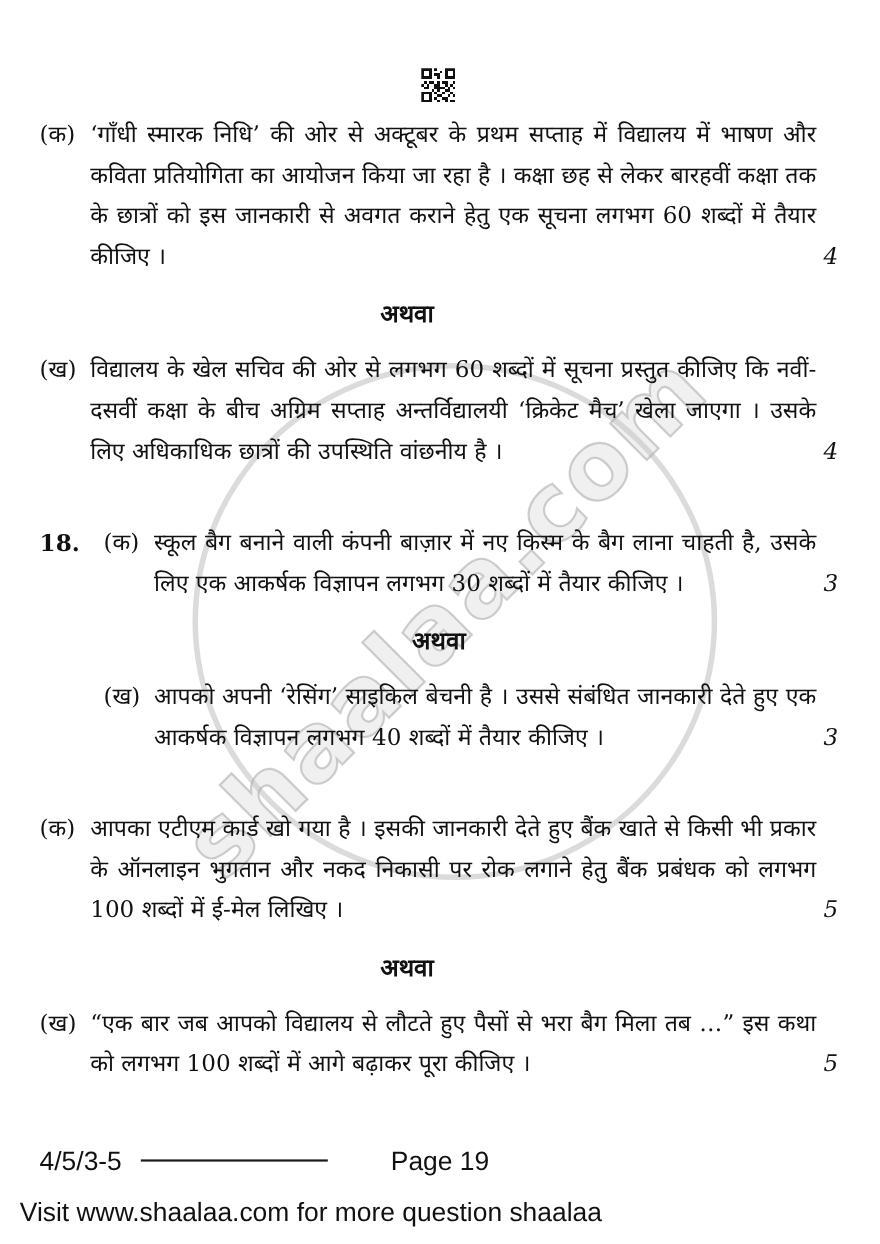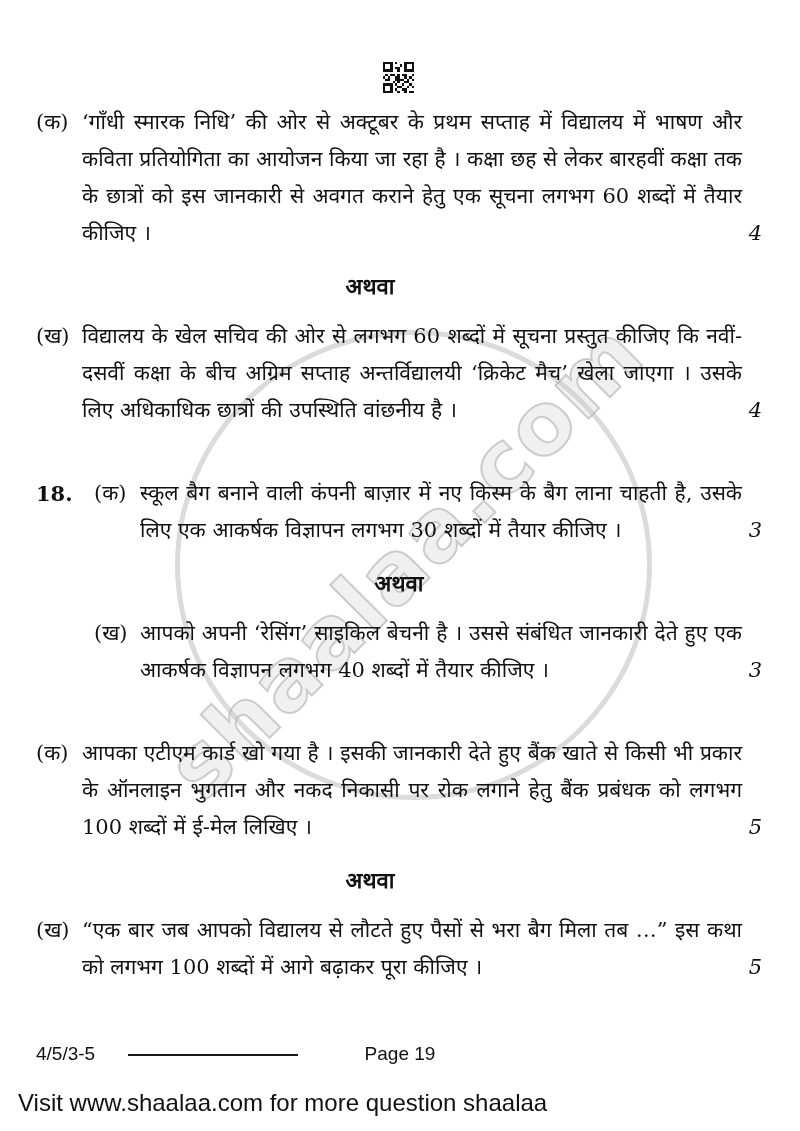--- a/index.html
+++ b/index.html
@@ -60,21 +60,21 @@
     font-family:"DejaVu Serif","Liberation Serif",serif;
   }
   .or-heading {
     margin:21px 0 19px -58px;
     text-align:center;
     font-weight:bold; font-size:22px; line-height:26px;
   }
 
   
   .footer { position:absolute; left:0; top:1043px; width:693px; height:22px; z-index:1;
-    font-family:"Liberation Sans","DejaVu Sans",sans-serif; font-size:19px; color:#111; }
+    font-family:"Liberation Sans","DejaVu Sans",sans-serif; font-size:24px; color:#111; }
   .footer-code { position:absolute; left:36px; top:0; }
   .footer-line { position:absolute; left:128px; top:11px; width:170px; border-top:2px solid #1a1a1a; }
   .footer-page { position:absolute; left:0; width:800px; top:0; text-align:center; }
 
   .bottom-bar {
     position:absolute; left:18px; top:1089px; z-index:1;
     font-family:"Liberation Sans","DejaVu Sans",sans-serif;
     font-size:24px; color:#111;
   }
 </style>

